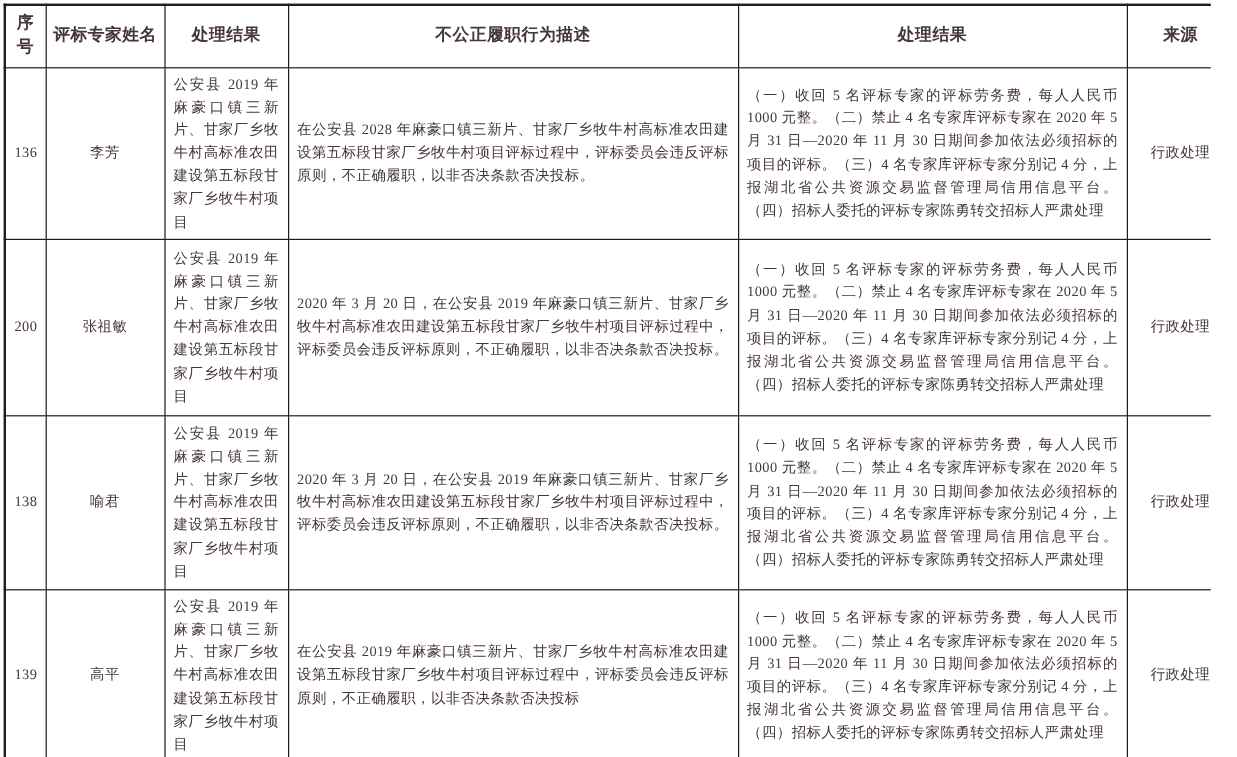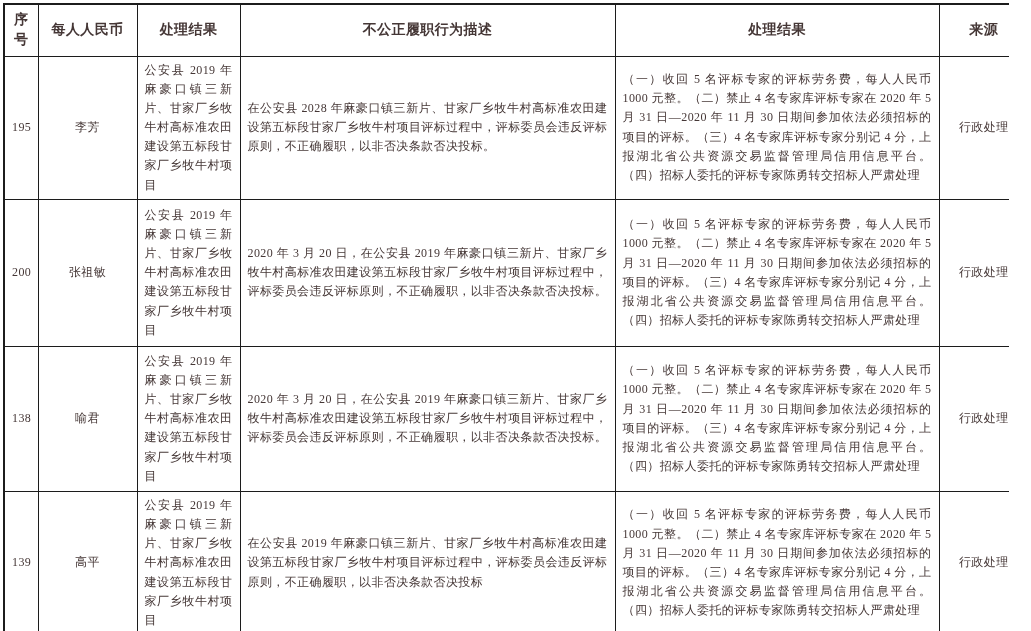--- a/index.html
+++ b/index.html
@@ -85,30 +85,30 @@
       <col class="c-no">
         <col class="c-name">
         <col class="c-project">
       <col class="c-desc">
         <col class="c-result">
         <col class="c-source">
     </colgroup>
     <thead>
       <tr class="head-row">
         <th>序号</th>
-        <th>每人人民币</th>
+        <th>评标专家姓名</th>
         <th>处理结果</th>
         <th>不公正履职行为描述</th>
         <th>处理结果</th>
         <th>来源</th>
       </tr>
     </thead>
     <tbody>
       <tr class="row-0">
-        <td class="cell-no">195</td>
+        <td class="cell-no">136</td>
         <td class="cell-name">李芳</td>
         <td class="cell-project">公安县 2019 年麻豪口镇三新片、甘家厂乡牧牛村高标准农田建设第五标段甘家厂乡牧牛村项目</td>
         <td class="cell-desc">在公安县 2028 年麻豪口镇三新片、甘家厂乡牧牛村高标准农田建设第五标段甘家厂乡牧牛村项目评标过程中，评标委员会违反评标原则，不正确履职，以非否决条款否决投标。</td>
         <td class="cell-result">（一）收回 5 名评标专家的评标劳务费，每人人民币 1000 元整。（二）禁止 4 名专家库评标专家在 2020 年 5 月 31 日—2020 年 11 月 30 日期间参加依法必须招标的项目的评标。（三）4 名专家库评标专家分别记 4 分，上报湖北省公共资源交易监督管理局信用信息平台。（四）招标人委托的评标专家陈勇转交招标人严肃处理</td>
         <td class="cell-source">行政处理</td>
       </tr>
       <tr class="row-1">
         <td class="cell-no">200</td>
         <td class="cell-name">张祖敏</td>
         <td class="cell-project">公安县 2019 年麻豪口镇三新片、甘家厂乡牧牛村高标准农田建设第五标段甘家厂乡牧牛村项目</td>

